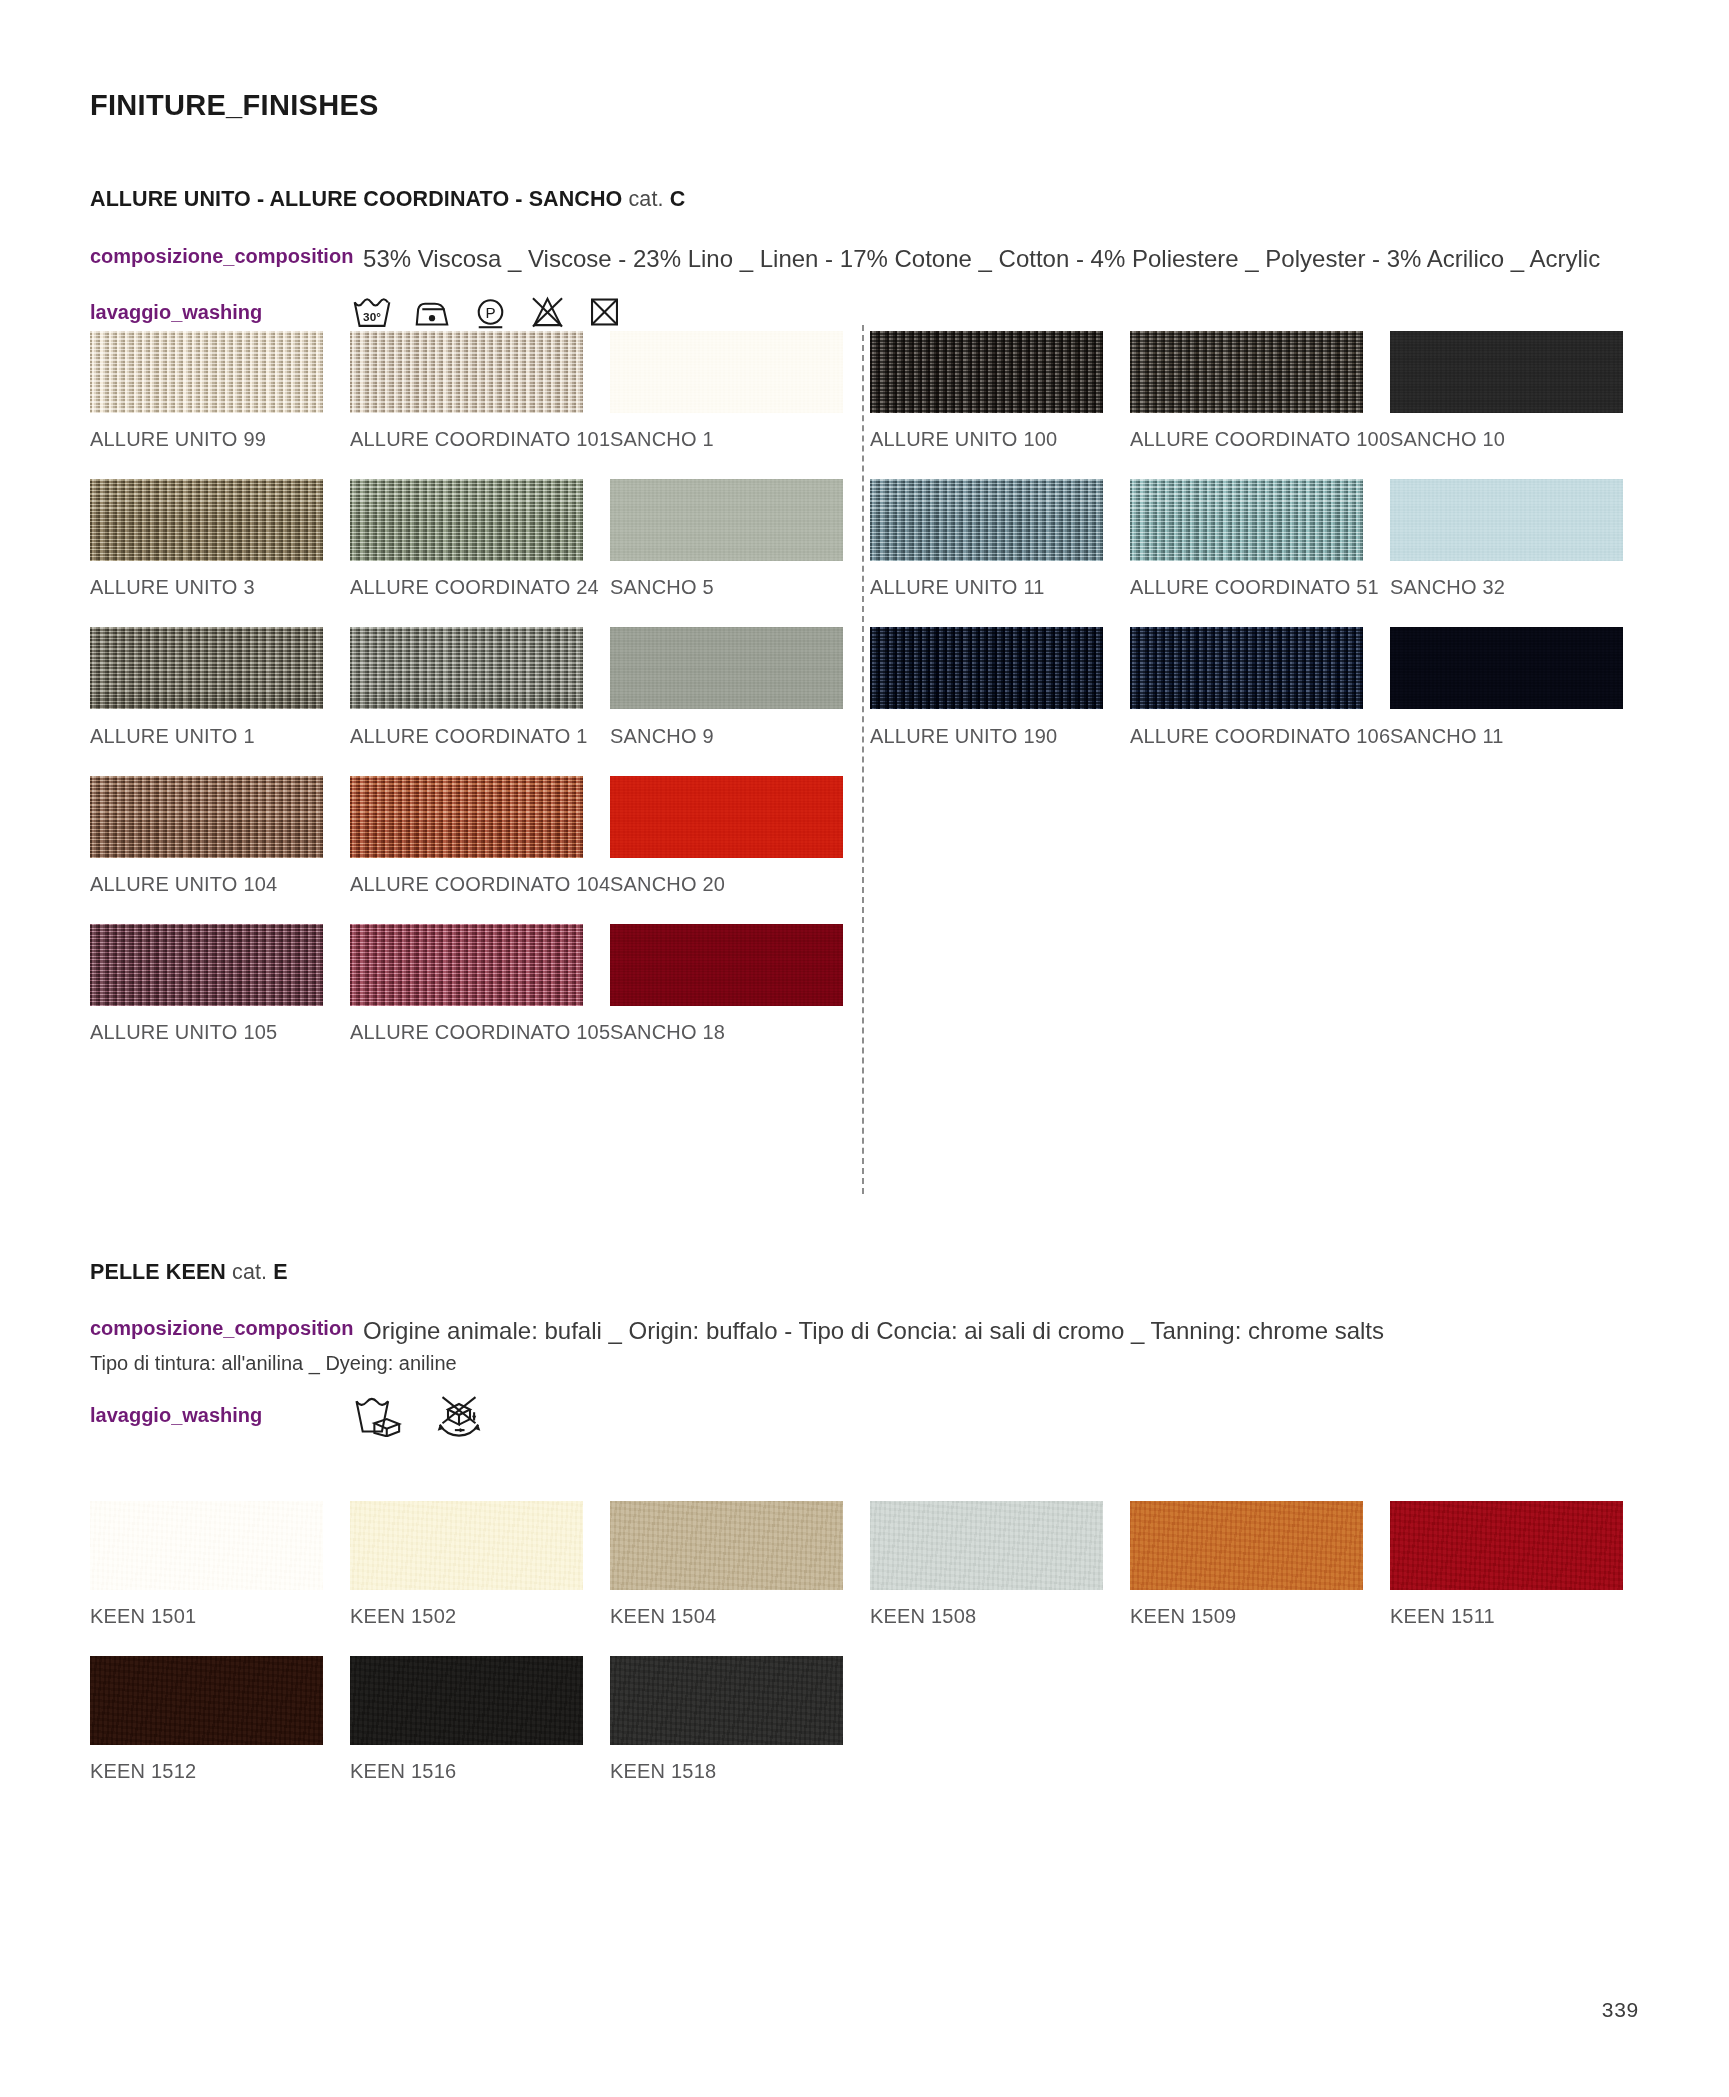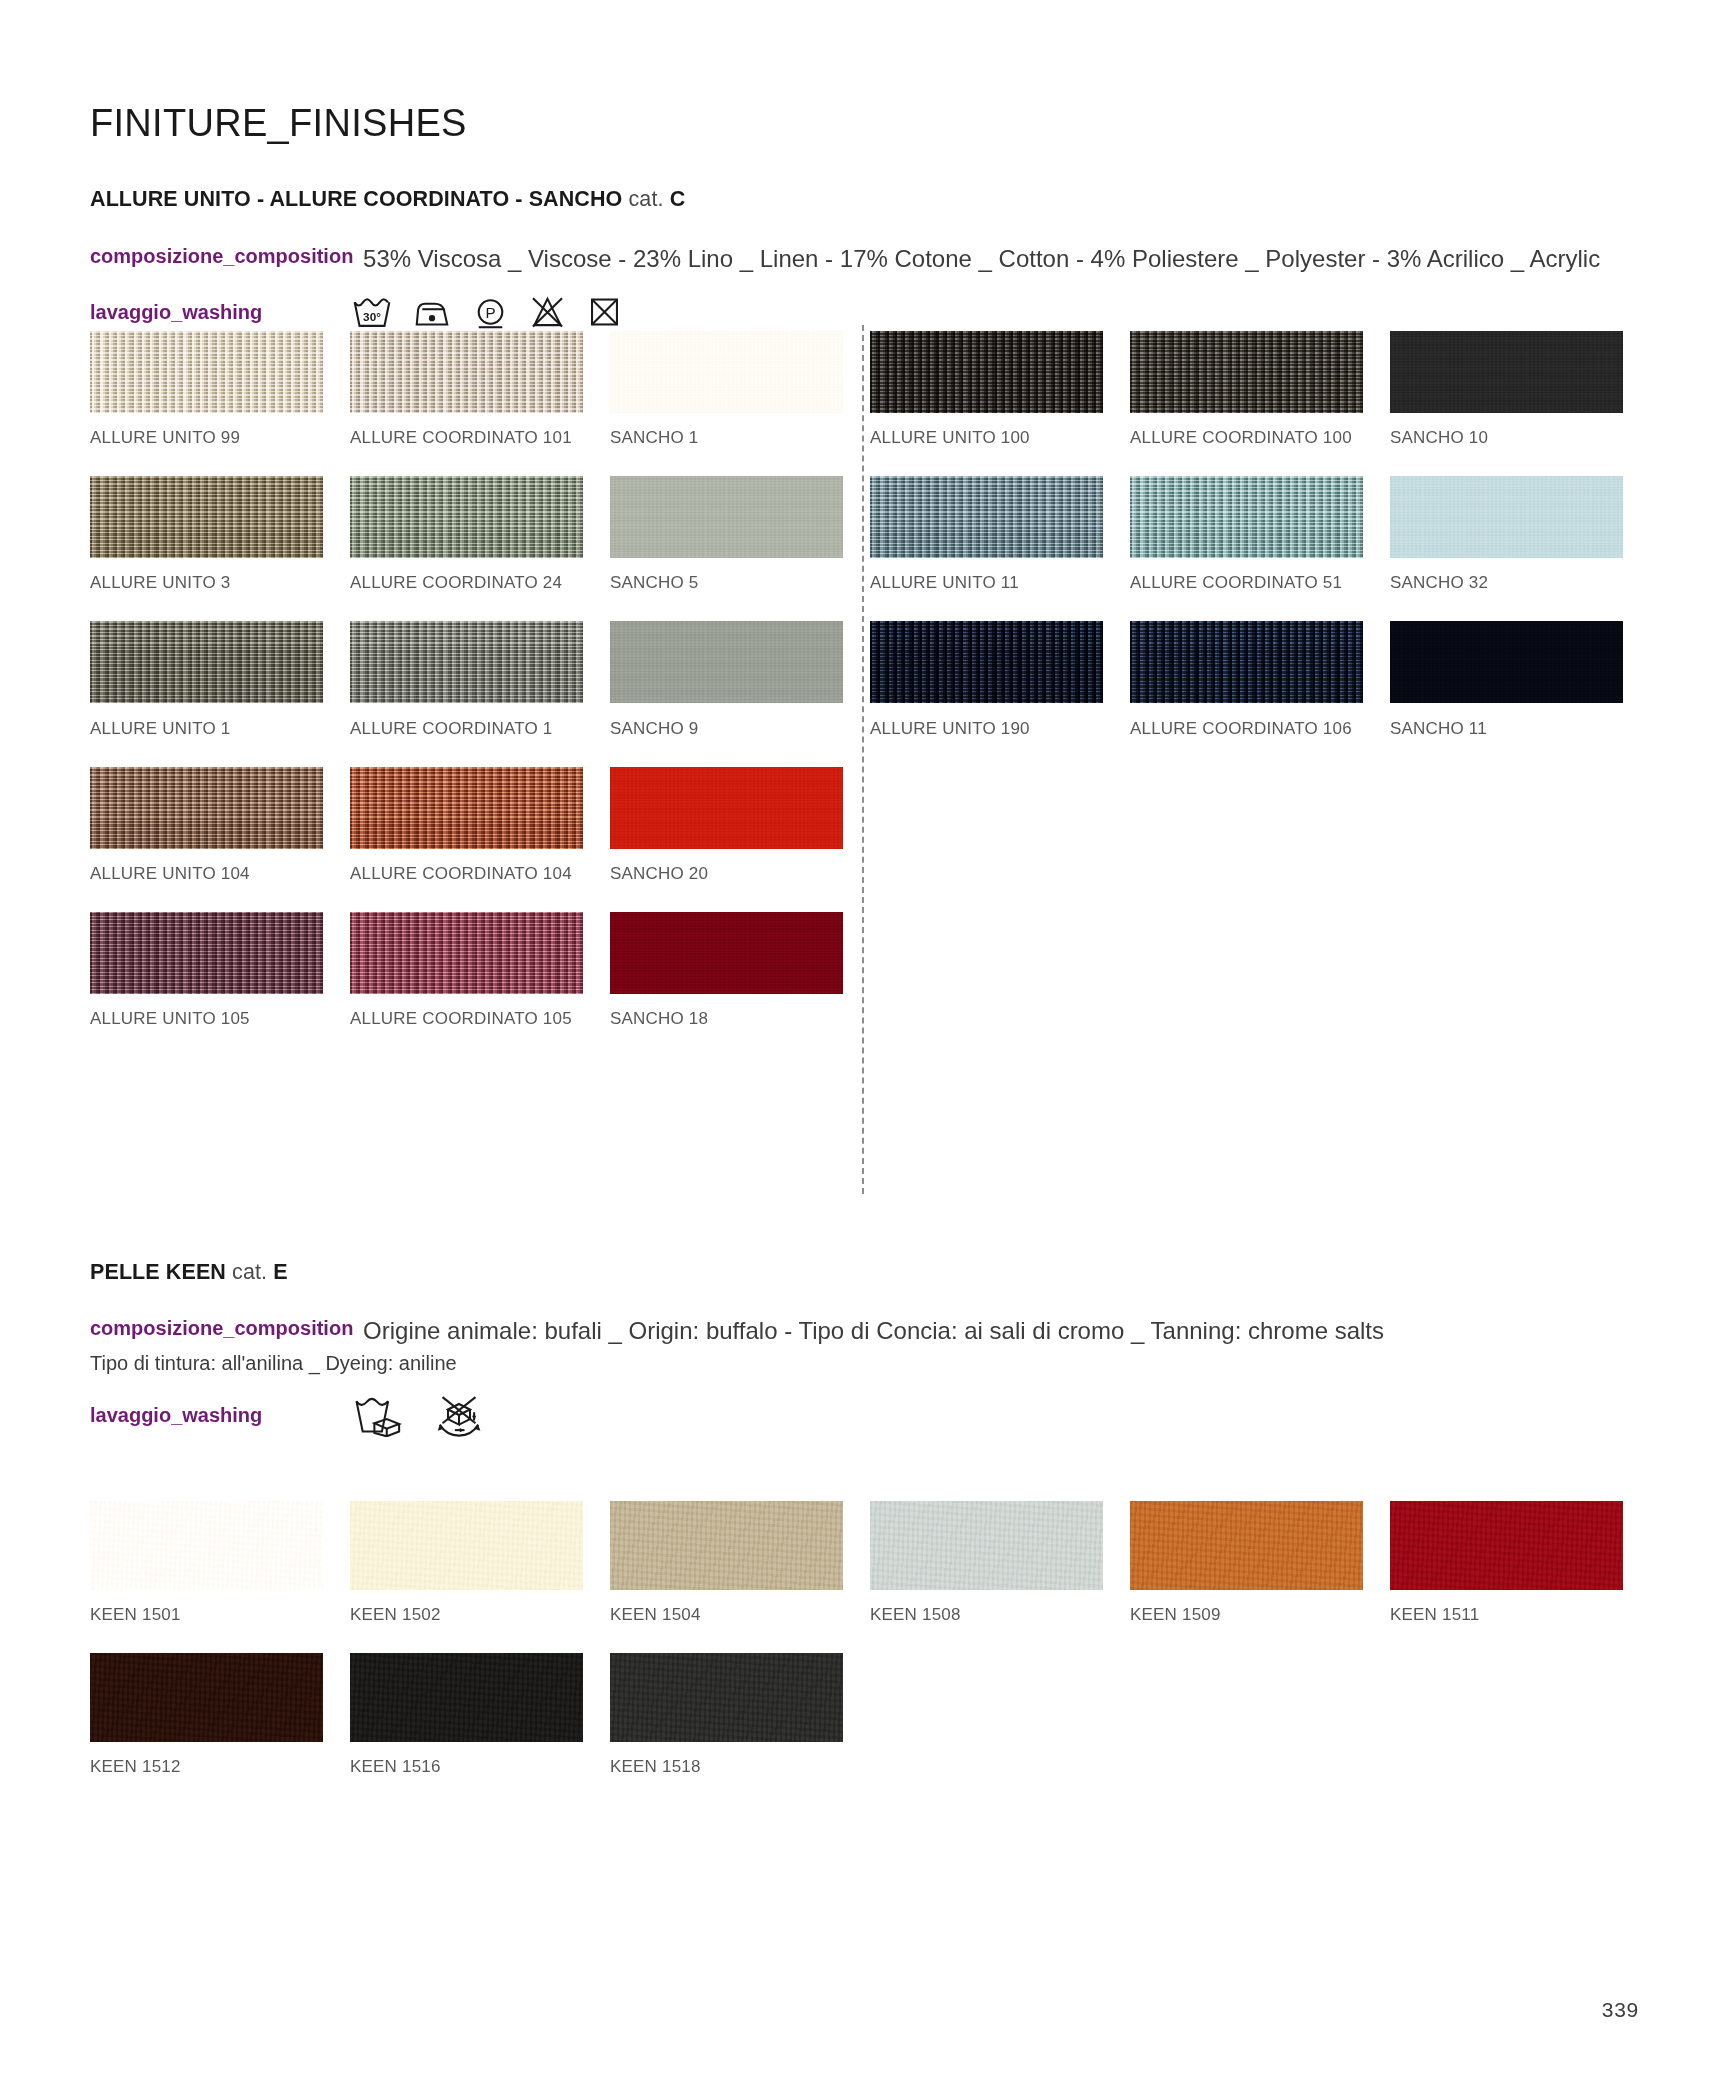--- a/index.html
+++ b/index.html
@@ -8,21 +8,21 @@
     background:#ffffff;
     font-family:"Liberation Sans", sans-serif;
     color:#231f20;
     -webkit-font-smoothing:antialiased;
   }
   .page { position:relative; width:1729px; height:2097px; box-sizing:border-box; padding:0 90px; }
 
   
   .page-title {
     position:absolute; left:90px; top:89px;
-    font-size:38px; font-weight:normal; letter-spacing:0.3px; color:#1a1a1a;margin-top:13px;
+    font-size:29px; font-weight:bold; letter-spacing:0.3px; color:#1a1a1a;
   }
   .sec-title {
     font-size:21.5px; font-weight:bold; letter-spacing:0.1px; color:#1a1a1a;
   }
   .sec-title .cat-word { font-weight:normal; color:#4a4a4a; }
   .sec-title .cat-letter { font-weight:bold; color:#1a1a1a; }
 
   .meta-row { display:flex; align-items:flex-start; }
   .meta-label { font-size:20px; font-weight:bold; color:#701a75; white-space:nowrap; }
   .meta-value { font-size:24px; font-weight:normal; color:#3c3c3c; margin-left:9.7px; }
@@ -36,21 +36,21 @@
   .grid { display:grid; grid-template-columns:repeat(6, 260px); column-gap:0; }
   .cell { width:260px; }
   .sw {
     width:233px; height:82px;
     background-color:#cfc8bd;
     background-repeat:repeat;
     position:relative;
   }
   .sw-lea { width:233px; height:89px; }
   .cap {
-    font-size:17px; color:#58585a; letter-spacing:0.2px;
+    font-size:20px; color:#58585a; letter-spacing:0.2px;
     margin-top:15.2px; white-space:nowrap;
   }
   .row { margin-bottom:28px; }
 
   
   .divider {
     position:absolute;
     border-left:2.1px dashed #8d8d8d;
   }
 

